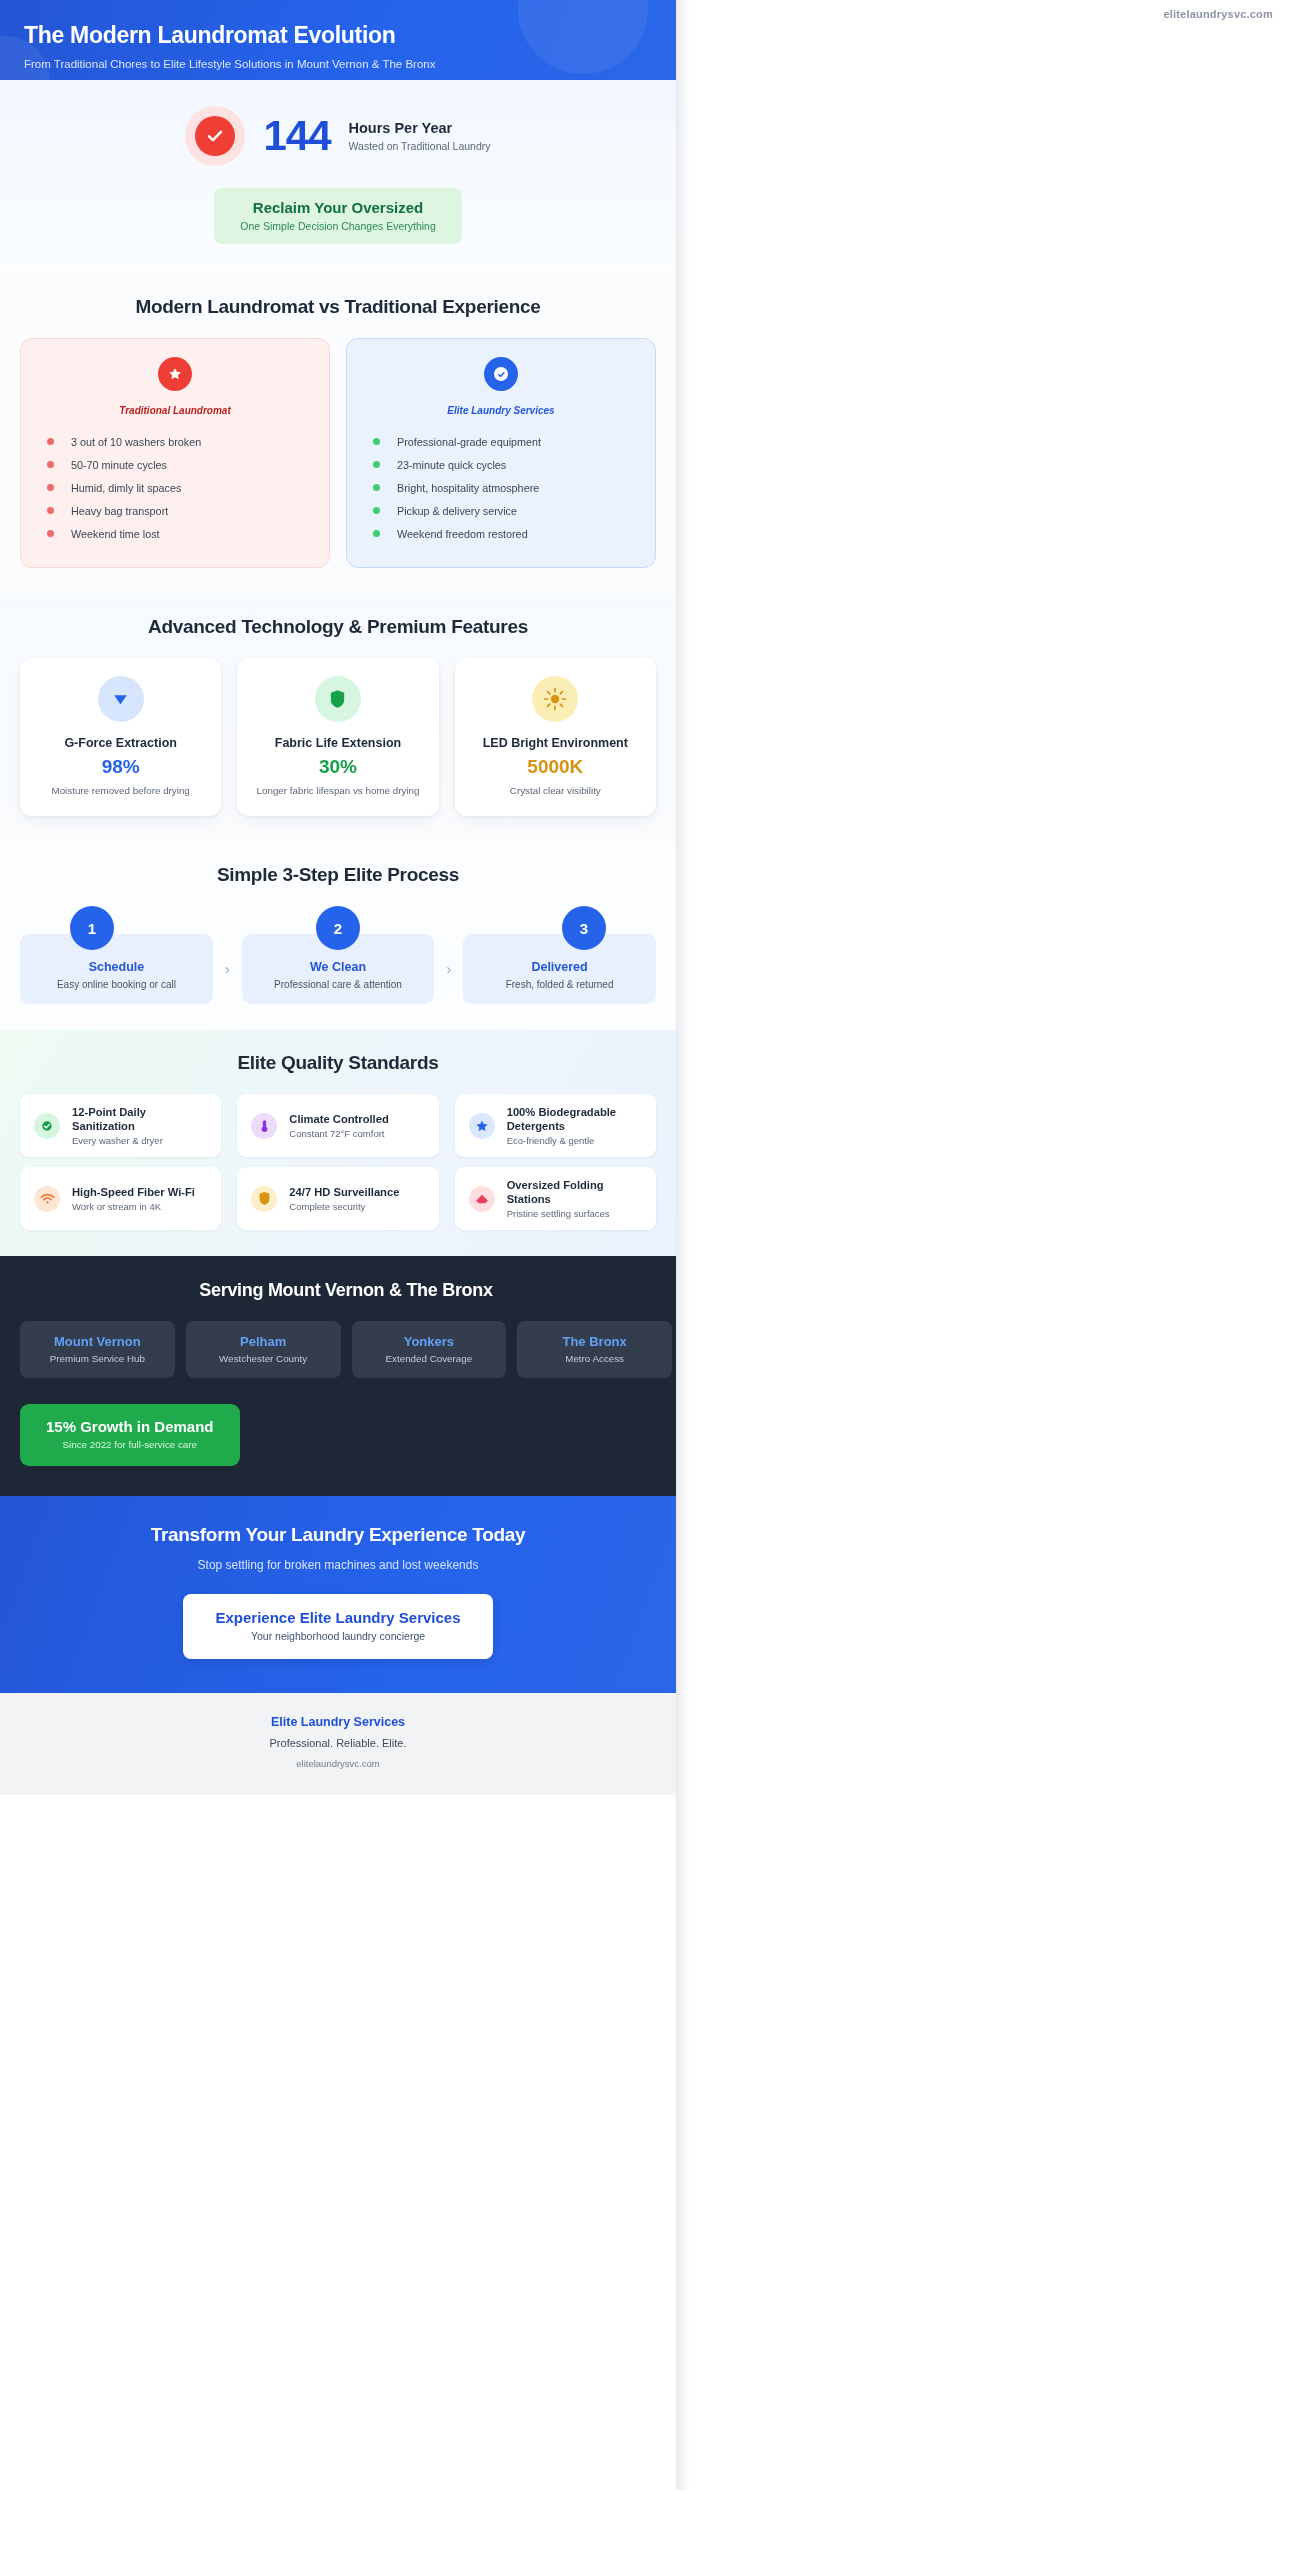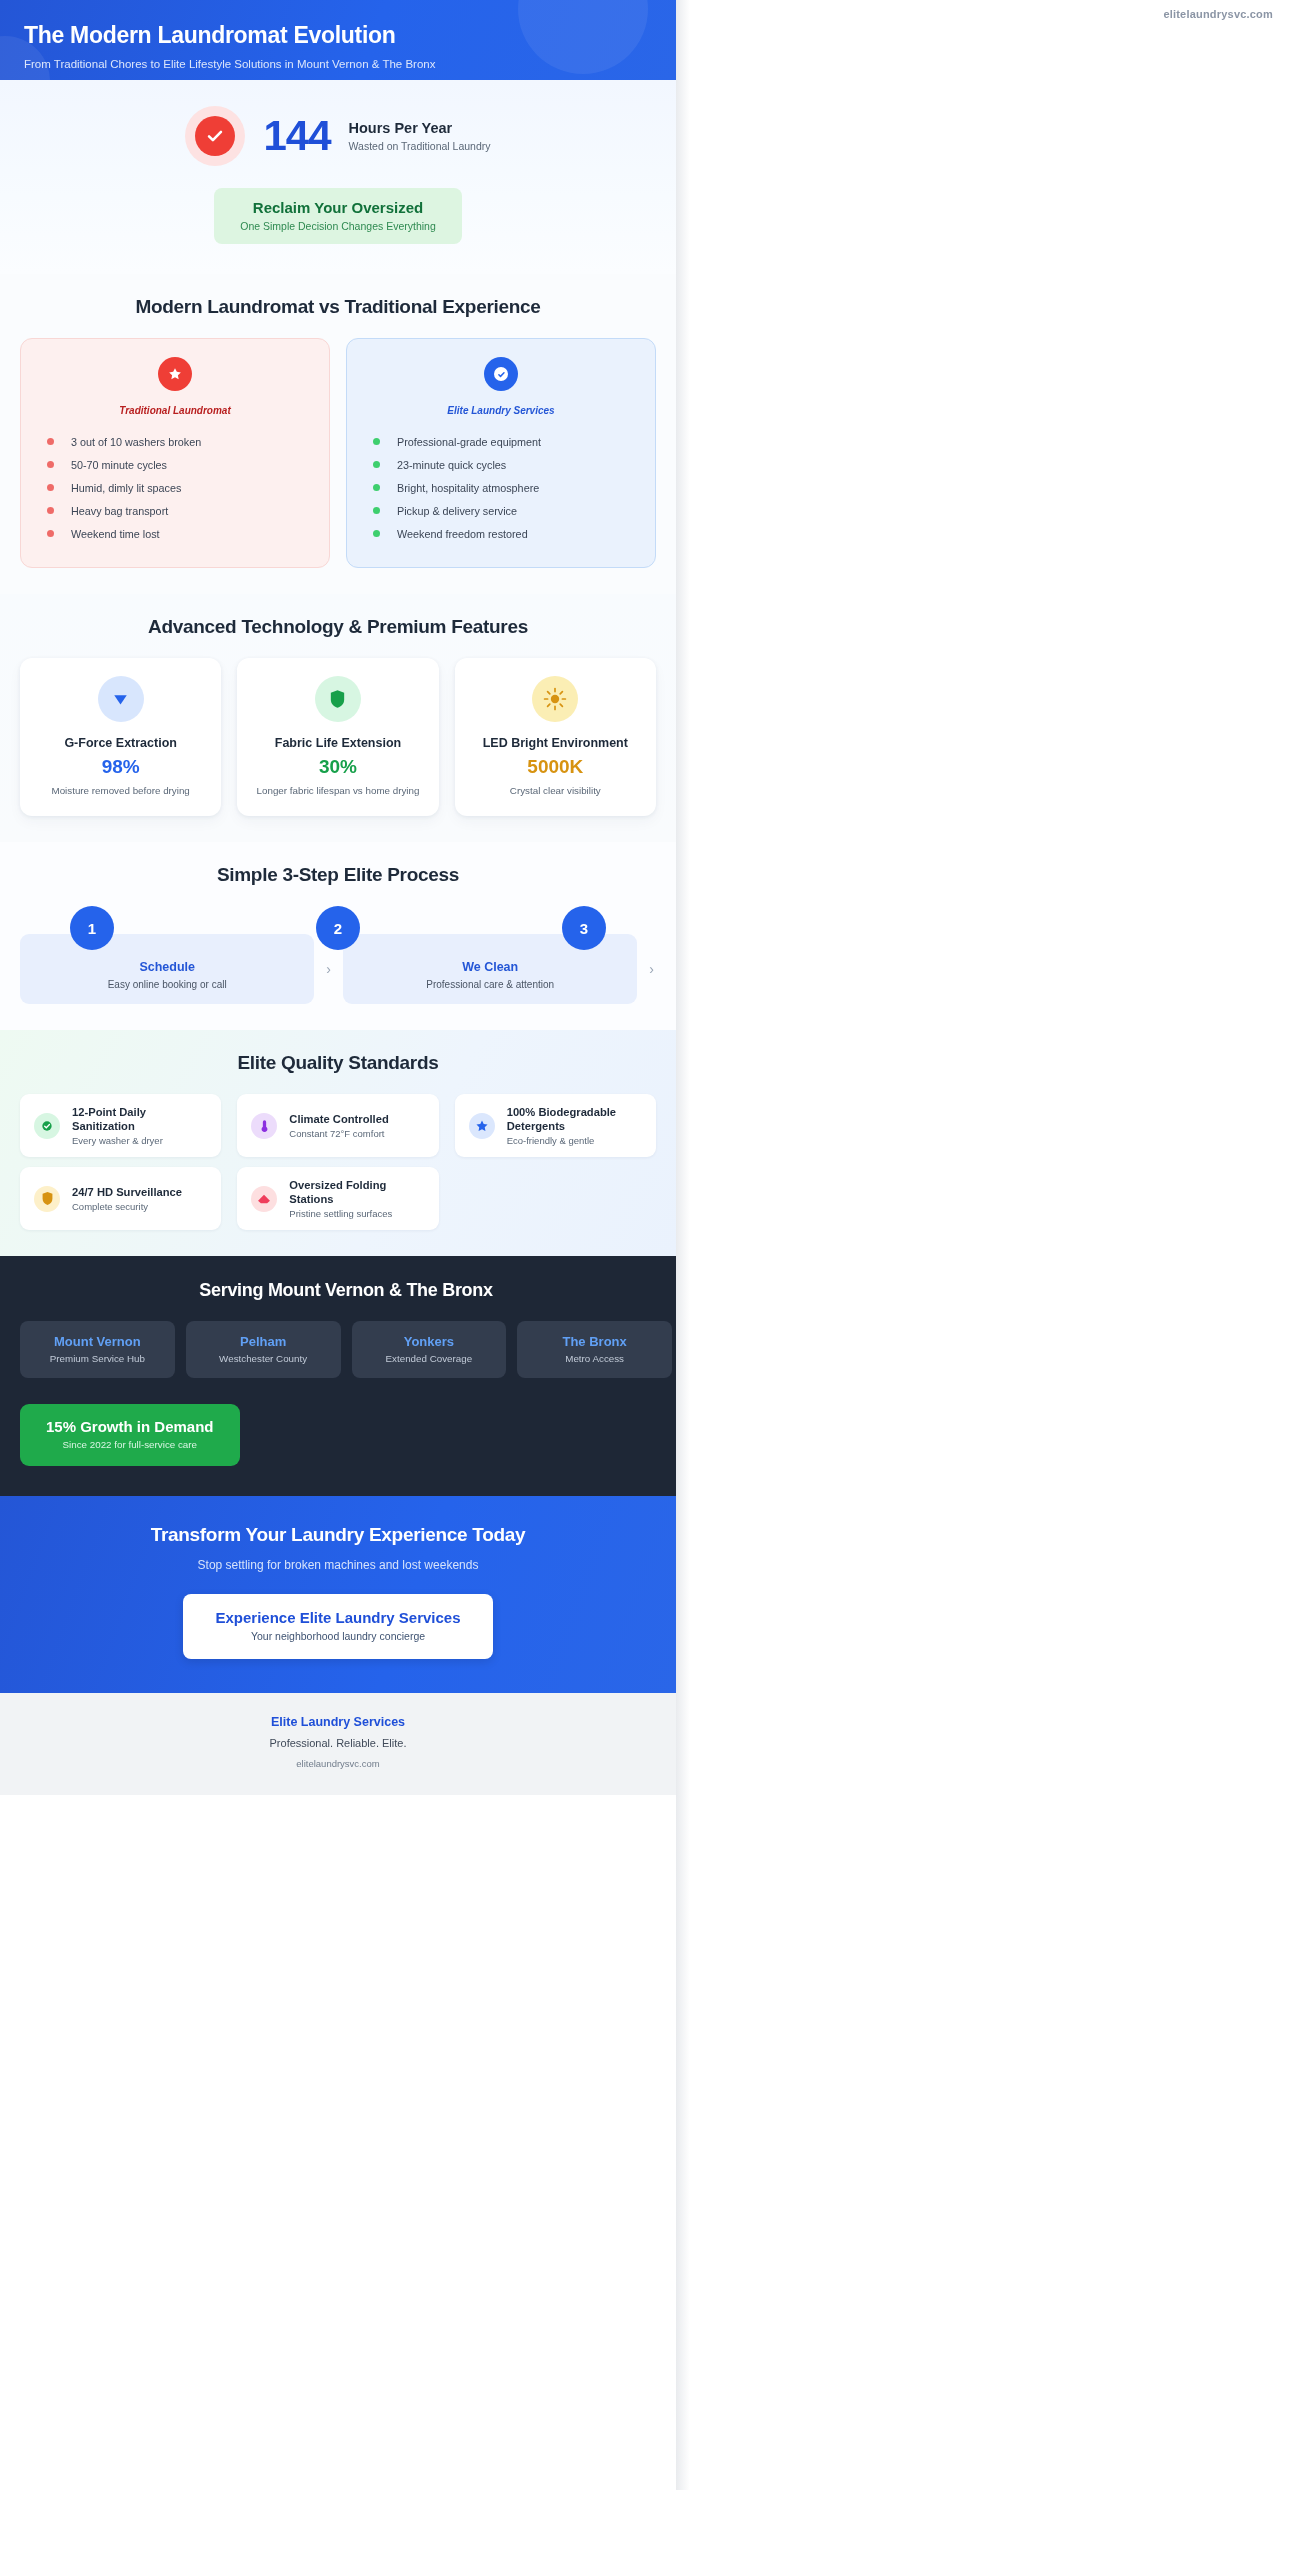--- a/index.html
+++ b/index.html
@@ -592,20 +592,24 @@
           <div class="proc-card">
             <div class="proc-name">Schedule</div>
             <div class="proc-desc">Easy online booking or call</div>
           </div>
           <div class="proc-arrow">›</div>
           <div class="proc-card">
             <div class="proc-name">We Clean</div>
             <div class="proc-desc">Professional care &amp; attention</div>
           </div>
           <div class="proc-arrow">›</div>
+          <div class="proc-card">
+            <div class="proc-name">Delivered</div>
+            <div class="proc-desc">Fresh, folded &amp; returned</div>
+          </div>
         </div>
       </div>
     </div>
 
     <div class="section bg-quality">
       <div class="section-title">Elite Quality Standards</div>
       <div class="quality-grid">
 
         <div class="q-card">
           <div class="q-icon green">
@@ -637,20 +641,33 @@
             <svg width="14" height="14" viewBox="0 0 24 24" aria-hidden="true">
               <path d="M12 2.6l2.9 6 6.6.9-4.8 4.6 1.2 6.5-5.9-3.2-5.9 3.2 1.2-6.5L2.5 9.5l6.6-.9z" fill="#2563eb"></path>
             </svg>
           </div>
           <div>
             <div class="q-title">100% Biodegradable Detergents</div>
             <div class="q-sub">Eco-friendly &amp; gentle</div>
           </div>
         </div>
 
+        <div class="q-card">
+          <div class="q-icon orange">
+            <svg width="15" height="12" viewBox="0 0 22 16" fill="none" aria-hidden="true">
+              <path d="M2 5.2a13 13 0 0 1 18 0" stroke="#ef7433" stroke-width="2.4" stroke-linecap="round"></path>
+              <path d="M5.4 9a8.2 8.2 0 0 1 11.2 0" stroke="#ef7433" stroke-width="2.4" stroke-linecap="round"></path>
+              <circle cx="11" cy="13" r="1.7" fill="#ef7433"></circle>
+            </svg>
+          </div>
+          <div>
+            <div class="q-title">High-Speed Fiber Wi-Fi</div>
+            <div class="q-sub">Work or stream in 4K</div>
+          </div>
+        </div>
 
         <div class="q-card">
           <div class="q-icon amber">
             <svg width="13" height="15" viewBox="0 0 18 22" aria-hidden="true">
               <path d="M9 1.4l7.2 2.7v7.4c0 4.7-3.1 7.5-7.2 8.9-4.1-1.4-7.2-4.2-7.2-8.9V4.1z" fill="#d79311"></path>
             </svg>
           </div>
           <div>
             <div class="q-title">24/7 HD Surveillance</div>
             <div class="q-sub">Complete security</div>

